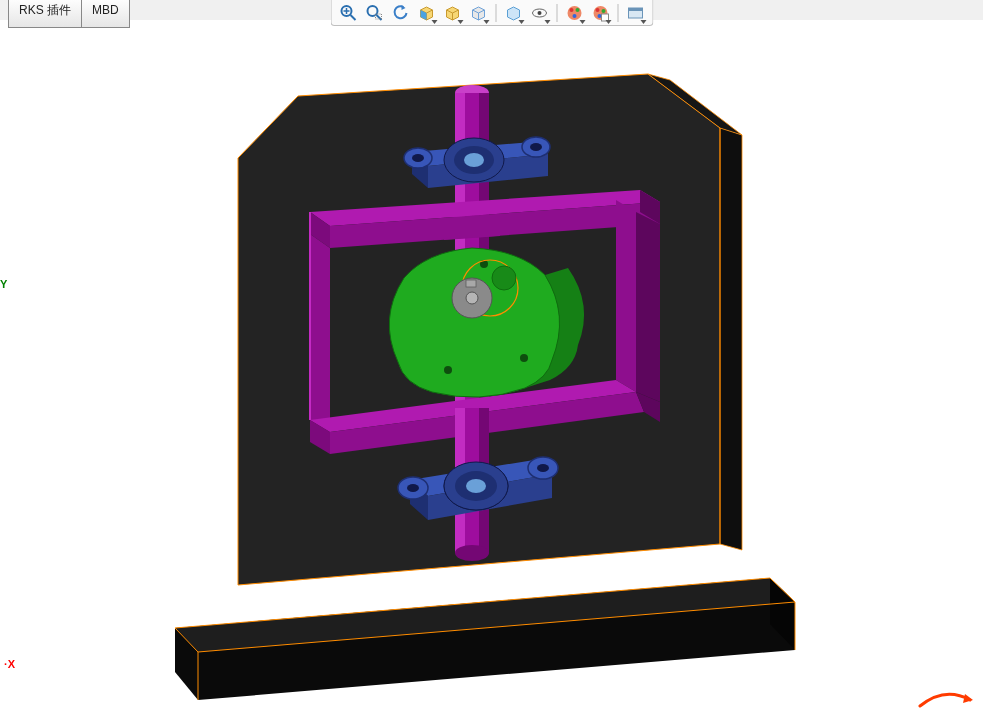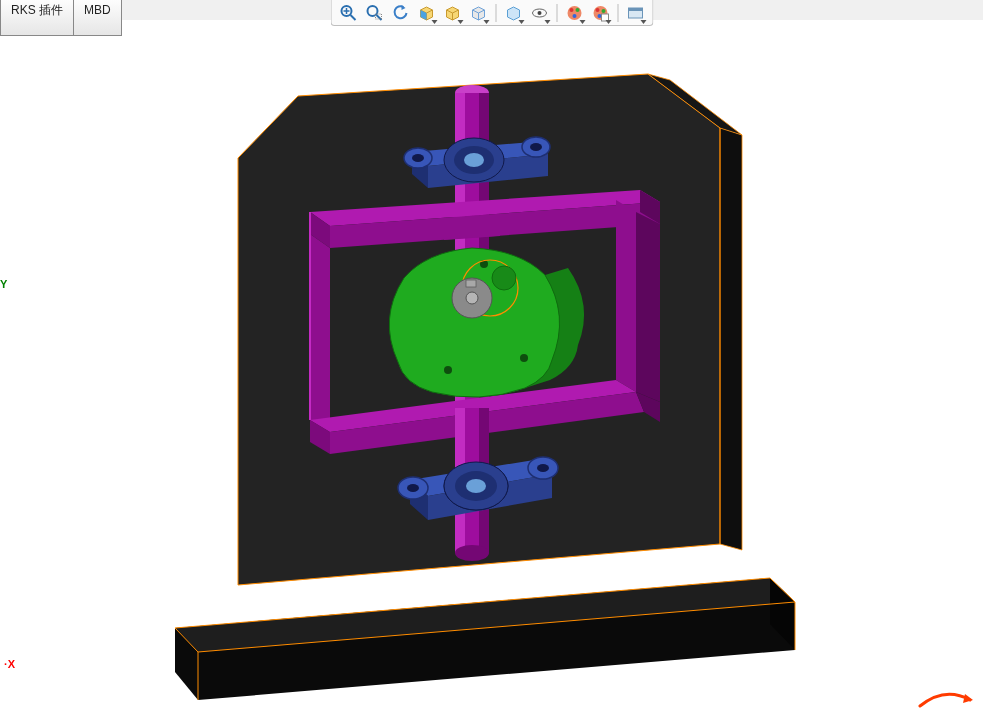--- a/index.html
+++ b/index.html
@@ -8,22 +8,22 @@
     height: 724px;
     font-family: "Microsoft YaHei", Arial, sans-serif;
     font-size: 12px;
     background: #f0f0f0;
     overflow: hidden;
     position: relative;
   }
   
   .tab-bar {
     position: absolute;
-    top: 0; left: 0;
-    height: 36px;
+    top: 0; left: 8px;
+    height: 28px;
     display: flex;
     align-items: stretch;
     z-index: 10;
   }
   .tab {
     border: 1px solid #888;
     border-top: none;
     background: linear-gradient(#fdfdfd,#e6e6e6);
     padding: 2px 10px 0 10px;
     font-size: 12px;

